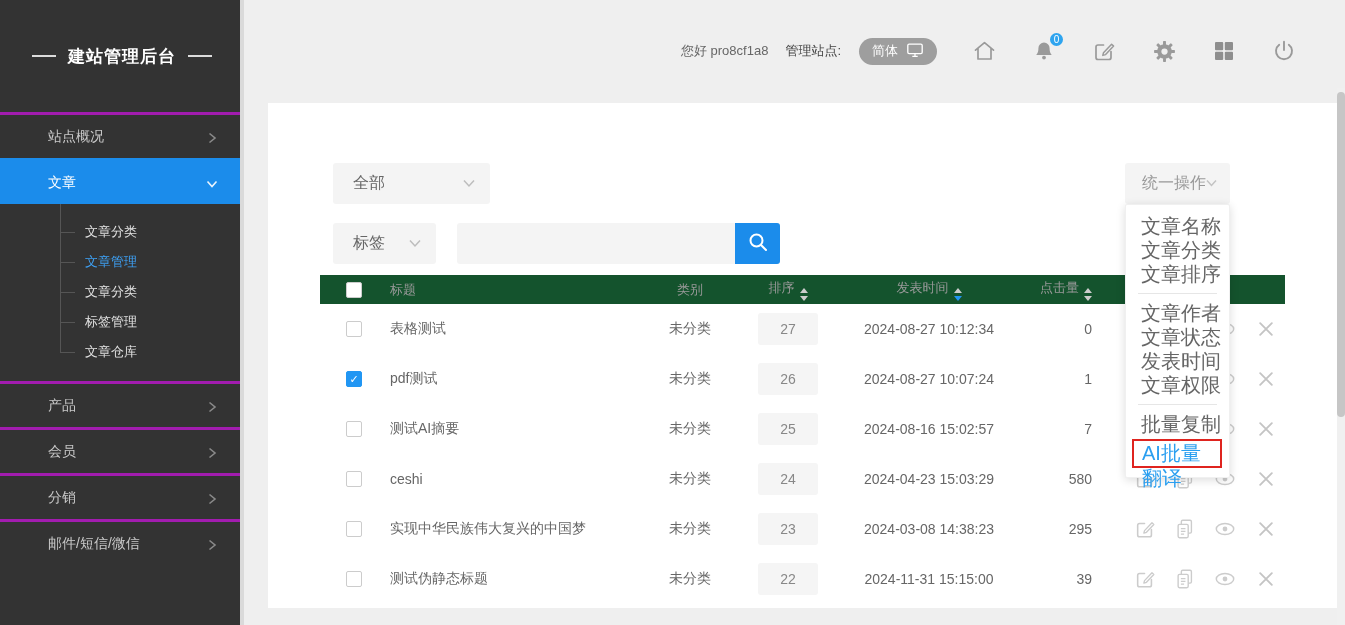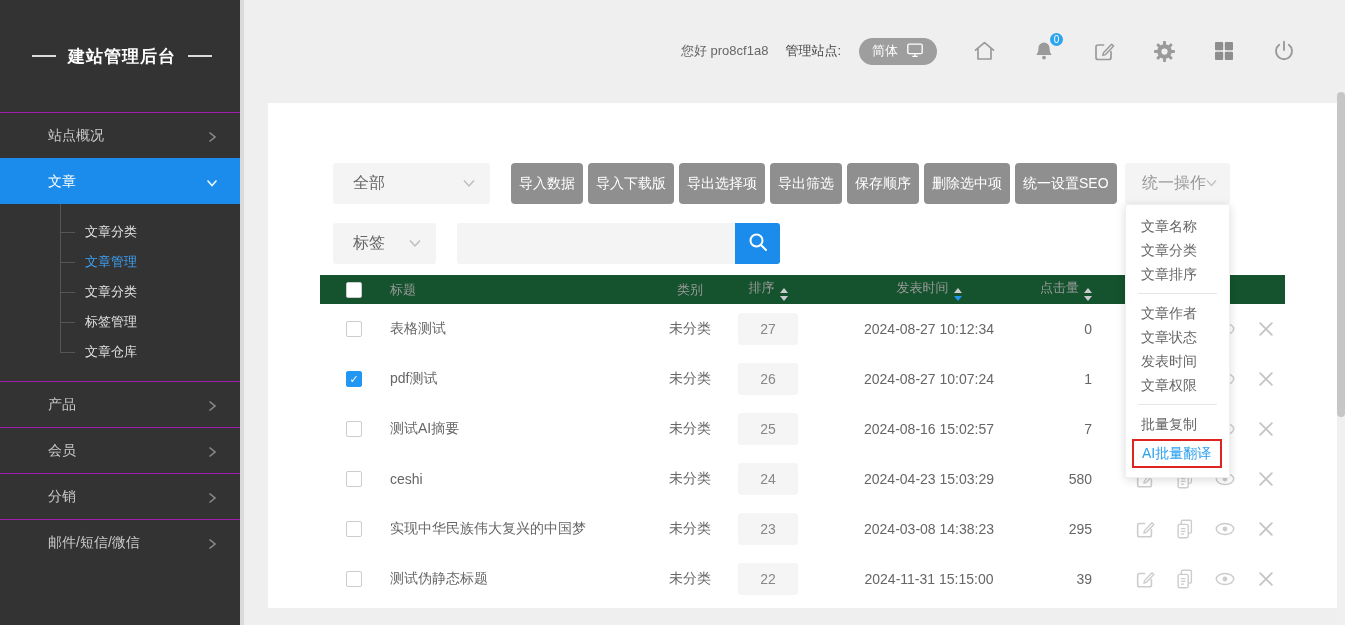--- a/index.html
+++ b/index.html
@@ -7,21 +7,21 @@
   body {
     position:relative;
     background:#efefef;
     font-family:"Liberation Sans","DejaVu Sans",sans-serif;
     color:#666;
   }
   
   .sidebar { position:absolute; left:0; top:0; width:244px; height:625px; background:#333333; z-index:5; }
   .logo { height:112px; display:flex; align-items:center; justify-content:center; color:#fff; font-size:17px; font-weight:bold; letter-spacing:1px; }
   .logo::before, .logo::after { content:""; width:24px; height:2px; background:#dcdcdc; margin:0 12px; }
-  .nav-item { position:relative; height:46px; display:flex; align-items:center; padding-left:48px; color:#c9c9c9; font-size:14px; border-top:1px solid #a21caf; cursor:pointer; }
+  .nav-item { position:relative; height:46px; display:flex; align-items:center; padding-left:48px; color:#c9c9c9; font-size:14px; border-top:3px solid #a21caf; cursor:pointer; }
   .nav-item .chev { position:absolute; right:26px; top:50%; margin-top:-6px; }
   .nav-item.active { background:#1b8ceb; color:#fff; border-top-color:#1b8ceb; }
   .submenu { position:relative; padding:13px 0 14px 0; }
   .submenu::before { content:""; position:absolute; left:60px; top:0; width:1px; height:148px; background:#555; }
   .sub-item { position:relative; height:30px; line-height:30px; padding-left:85px; color:#e2e2e2; font-size:13px; cursor:pointer; }
   .sub-item::before { content:""; position:absolute; left:60px; top:15px; width:15px; height:1px; background:#555; }
   .sub-item.active { color:#3ea1f5; }
   .side-scrollbar { position:absolute; right:0; top:0; width:4px; height:100%; background:#dadada; }
 
   
@@ -52,37 +52,37 @@
   .search-input { position:absolute; left:0; top:0; width:278px; height:41px; border:none; background:transparent; padding:0 12px; font-size:14px; color:#333; outline:none; font-family:inherit; }
   .search-btn { position:absolute; right:0; top:0; width:45px; height:41px; background:#1b8ceb; border:none; border-radius:0 3px 3px 0; cursor:pointer; display:flex; align-items:center; justify-content:center; }
 
   
   .thead { position:absolute; left:52px; top:172px; width:965px; height:29px; background:#14532d; font-size:13px; color:#999; }
   .trow { position:absolute; left:52px; width:965px; height:50px; font-size:14px; color:#666; }
   .cell { position:absolute; top:50%; transform:translateY(-50%); }
   .c-check  { left:26px; }
   .c-title  { left:70px; }
   .c-cat    { left:334px; width:72px; text-align:center; }
-  .c-sort   { left:390px; width:116px; text-align:center; }
+  .c-sort   { left:410px; width:116px; text-align:center; }
   .c-time   { left:518px; width:182px; text-align:center; }
   .c-clicks { left:700px; width:72px; text-align:right; }
   .sort-pill { display:inline-block; width:60px; height:32px; line-height:32px; background:#f5f5f5; border-radius:3px; color:#888; text-align:center; cursor:text; }
   .cb { width:16px; height:16px; border:1px solid #ccc; border-radius:2px; background:#fff; cursor:pointer; display:flex; align-items:center; justify-content:center; }
   .cb.checked { background:#2196f3; border-color:#2196f3; }
   .cb.checked::after { content:"✓"; color:#fff; font-size:11px; font-weight:bold; }
   .arrows { display:inline-flex; flex-direction:column; gap:3px; margin-left:5px; vertical-align:-1px; cursor:pointer; }
   .tri-up { width:0; height:0; border-left:4px solid transparent; border-right:4px solid transparent; border-bottom:5px solid #ccc; }
   .tri-down { width:0; height:0; border-left:4px solid transparent; border-right:4px solid transparent; border-top:5px solid #ccc; }
   .tri-down.active { border-top-color:#2196f3; }
   .act-icon { position:absolute; top:13px; width:26px; height:24px; cursor:pointer; display:flex; align-items:center; justify-content:center; }
   .a1 { left:812px; } .a2 { left:852px; } .a3 { left:892px; } .a4 { left:933px; }
 
   
   .dropdown-panel { position:absolute; left:857px; top:101px; width:105px; background:#fff; box-shadow:0 2px 10px rgba(0,0,0,0.14); border:1px solid #f0f0f0; border-radius:2px; padding:9px 0; z-index:30; }
-  .dd-item { height:24px; line-height:24px; padding-left:15px; font-size:14px; color:#666; cursor:pointer; }
+  .dd-item { height:24px; line-height:24px; padding-left:15px; font-size:20px; color:#666; cursor:pointer; }
   .dd-divider { border-top:1px solid #e6e6e6; margin:7px 12px; }
   .dd-item.ai { color:#2b9ff0; border:2px solid #df241f; margin:3px 7px 0 6px; padding-left:8px; height:29px; line-height:25px; }
 
   
   .scrollbar { position:absolute; left:1337px; top:88px; width:8px; height:537px; background:#f0f0f0; }
   .scroll-thumb { position:absolute; left:0; top:4px; width:8px; height:325px; background:#c6c6c6; border-radius:4px; cursor:pointer; }
 </style>
 </head>
 <body>
 
@@ -212,29 +212,20 @@
 
 <div class="panel">
 
   <div class="select-box filter-select">
     <span class="sel-label">全部</span>
     <span class="sel-chev"><svg width="14" height="12">
           <polyline points="2,3.5 7,9 12,3.5" fill="none" stroke="#bdbdbd" stroke-width="1.5"></polyline>
         </svg></span>
   </div>
 
-  <div class="btn-row">
-    <button class="gbtn">导入数据</button>
-    <button class="gbtn">导入下载版</button>
-    <button class="gbtn">导出选择项</button>
-    <button class="gbtn">导出筛选</button>
-    <button class="gbtn">保存顺序</button>
-    <button class="gbtn">删除选中项</button>
-    <button class="gbtn">统一设置SEO</button>
-  </div>
 
   <div class="select-box unified-btn">
     <span class="sel-label">统一操作</span>
     <span class="sel-chev"><svg width="13" height="12">
           <polyline points="2,3.5 6.5,8.5 11,3.5" fill="none" stroke="#c3c3c3" stroke-width="1.5"></polyline>
         </svg></span>
   </div>
 
   <div class="select-box tag-select">
     <span class="sel-label">标签</span>

